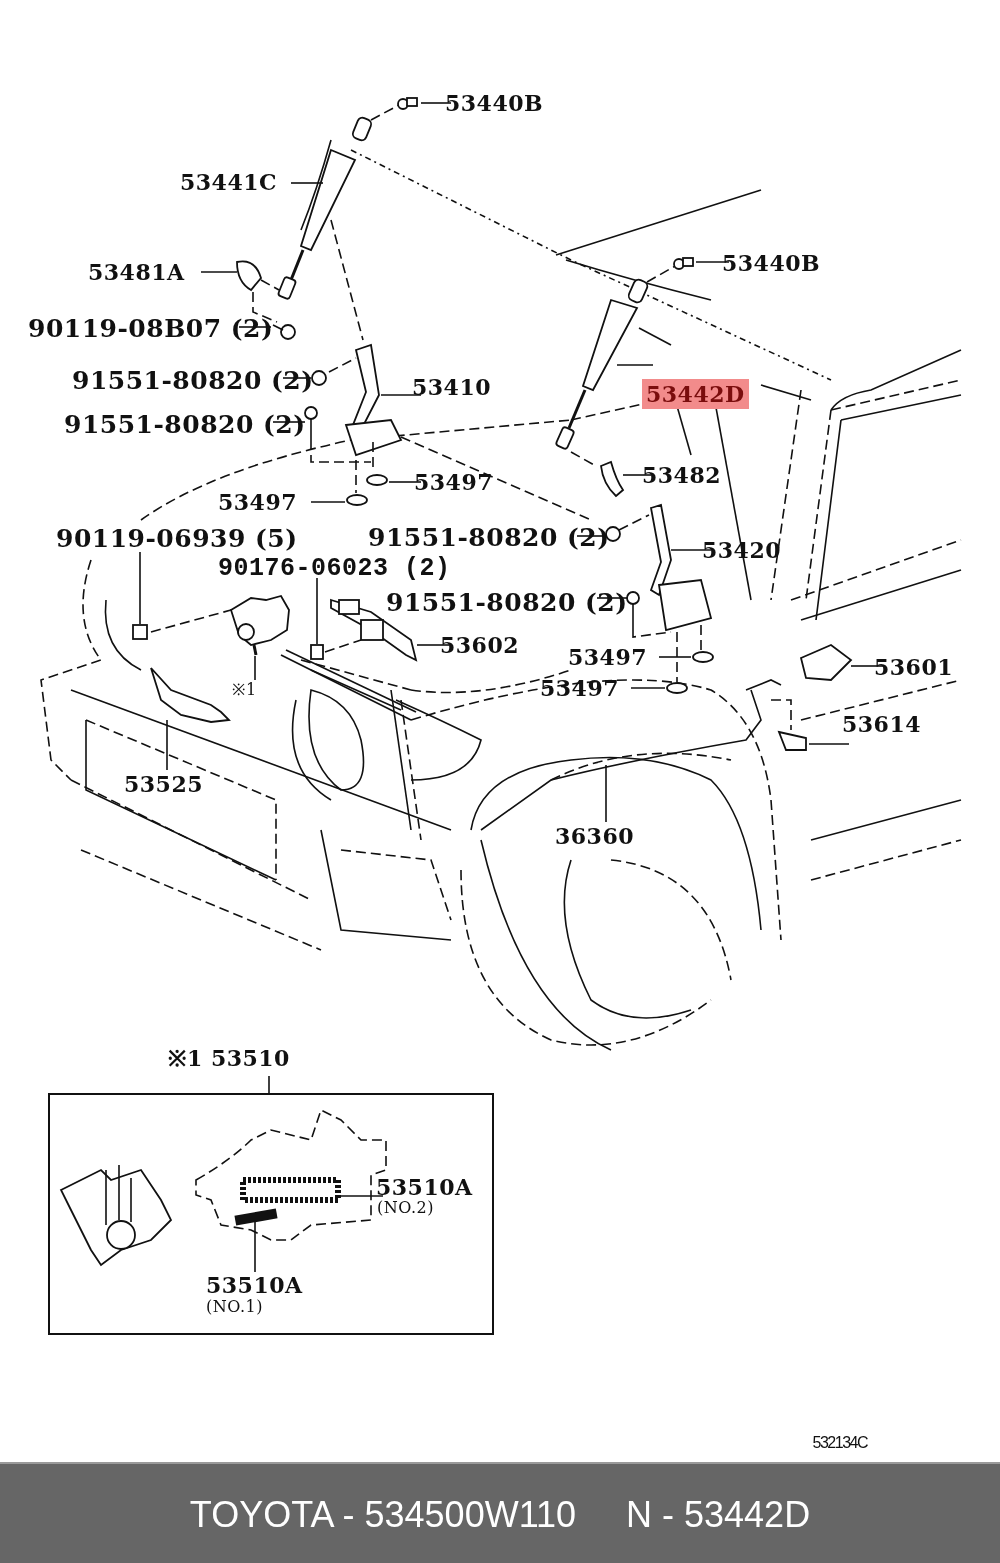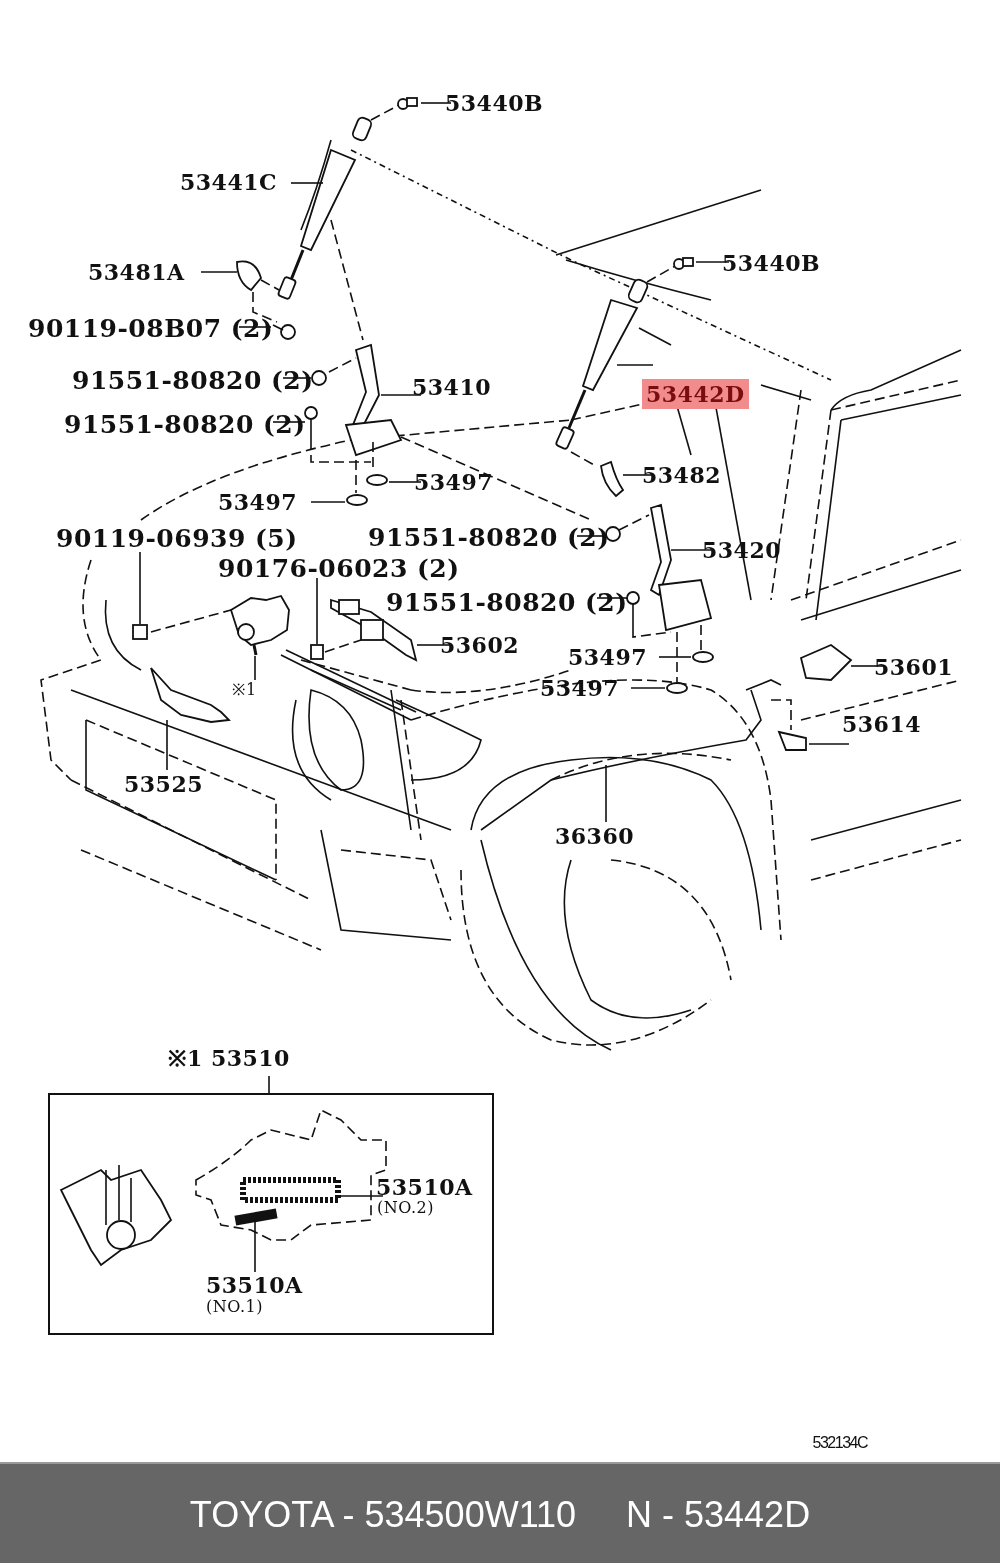--- a/index.html
+++ b/index.html
@@ -240,21 +240,21 @@
   <span class="lbl" style="left:412px;top:376px;">53410</span>
   <span class="lbl sm" style="left:64px;top:412px;">91551-80820 (2)</span>
   <span class="lbl" style="left:414px;top:471px;">53497</span>
   <span class="lbl" style="left:218px;top:491px;">53497</span>
   <span class="lbl" style="left:722px;top:252px;">53440B</span>
   <span class="lbl hl" style="left:642px;top:350px;margin-top:29px;">53442D</span>
   <span class="lbl" style="left:642px;top:464px;">53482</span>
   <span class="lbl sm" style="left:368px;top:525px;">91551-80820 (2)</span>
   <span class="lbl" style="left:702px;top:539px;">53420</span>
   <span class="lbl sm" style="left:56px;top:526px;">90119-06939 (5)</span>
-  <span class="lbl sm" style="left:218px;top:556px;">90176-06023 (2)</span>
+  <span class="lbl sm" style="left:218px;top:556px;font-family:Liberation Mono, monospace;">90176-06023 (2)</span>
   <span class="lbl sm" style="left:386px;top:590px;">91551-80820 (2)</span>
   <span class="lbl" style="left:440px;top:634px;">53602</span>
   <span class="lbl" style="left:568px;top:646px;">53497</span>
   <span class="lbl" style="left:540px;top:677px;">53497</span>
   <span class="lbl" style="left:874px;top:656px;">53601</span>
   <span class="lbl" style="left:842px;top:713px;">53614</span>
   <span class="lbl note" style="left:232px;top:682px;">※1</span>
   <span class="lbl" style="left:124px;top:773px;">53525</span>
   <span class="lbl" style="left:555px;top:825px;">36360</span>
   <span class="lbl" style="left:168px;top:1047px;">※1 53510</span>

